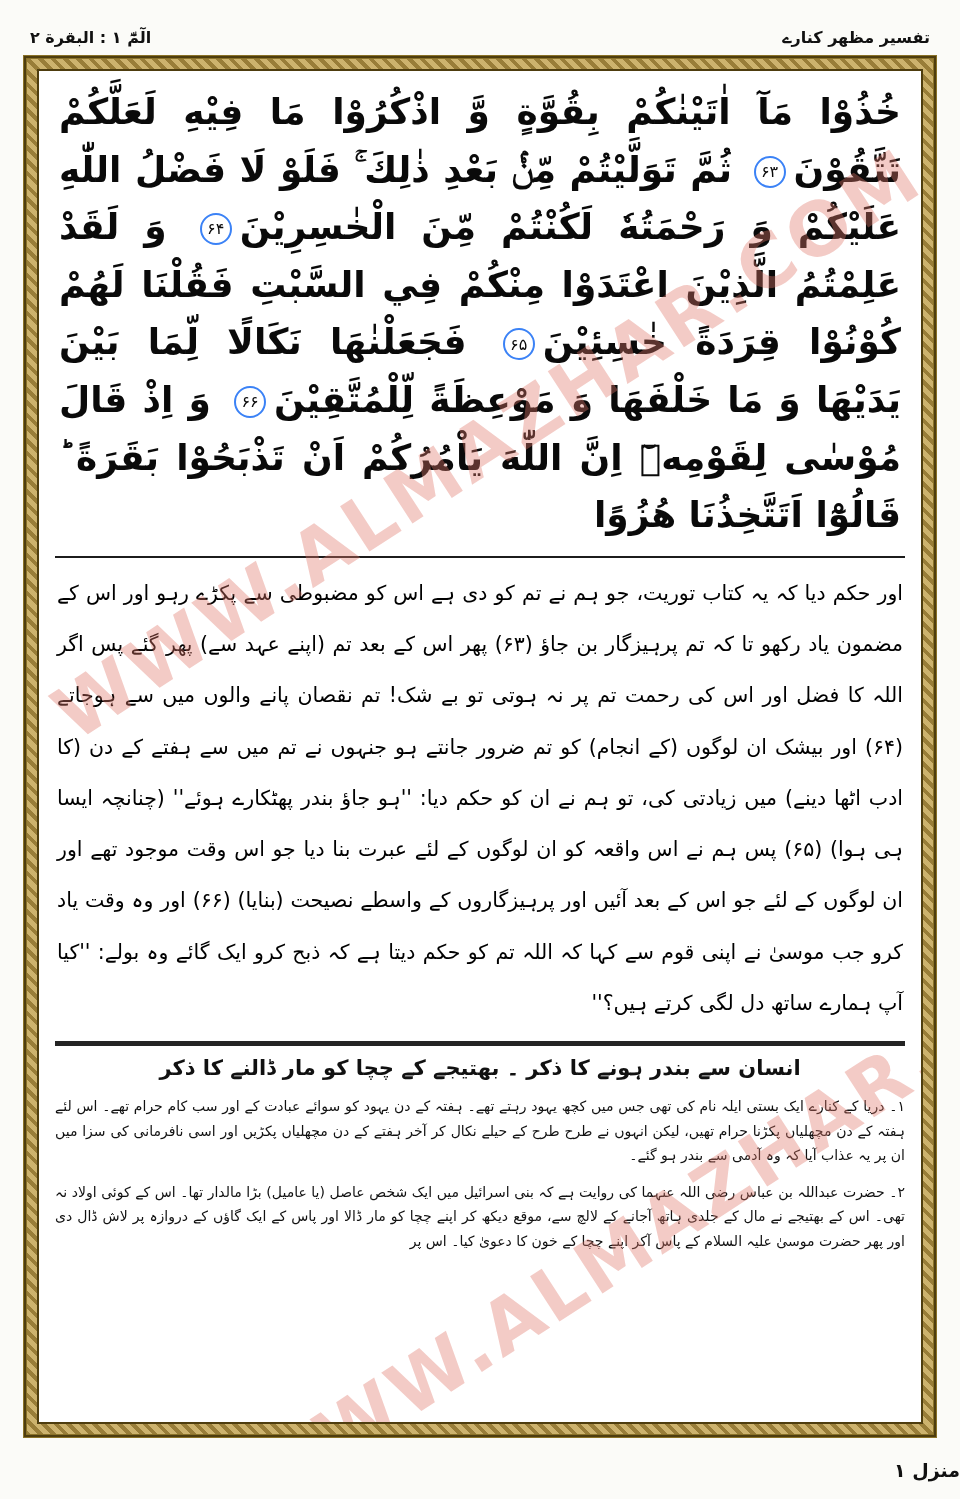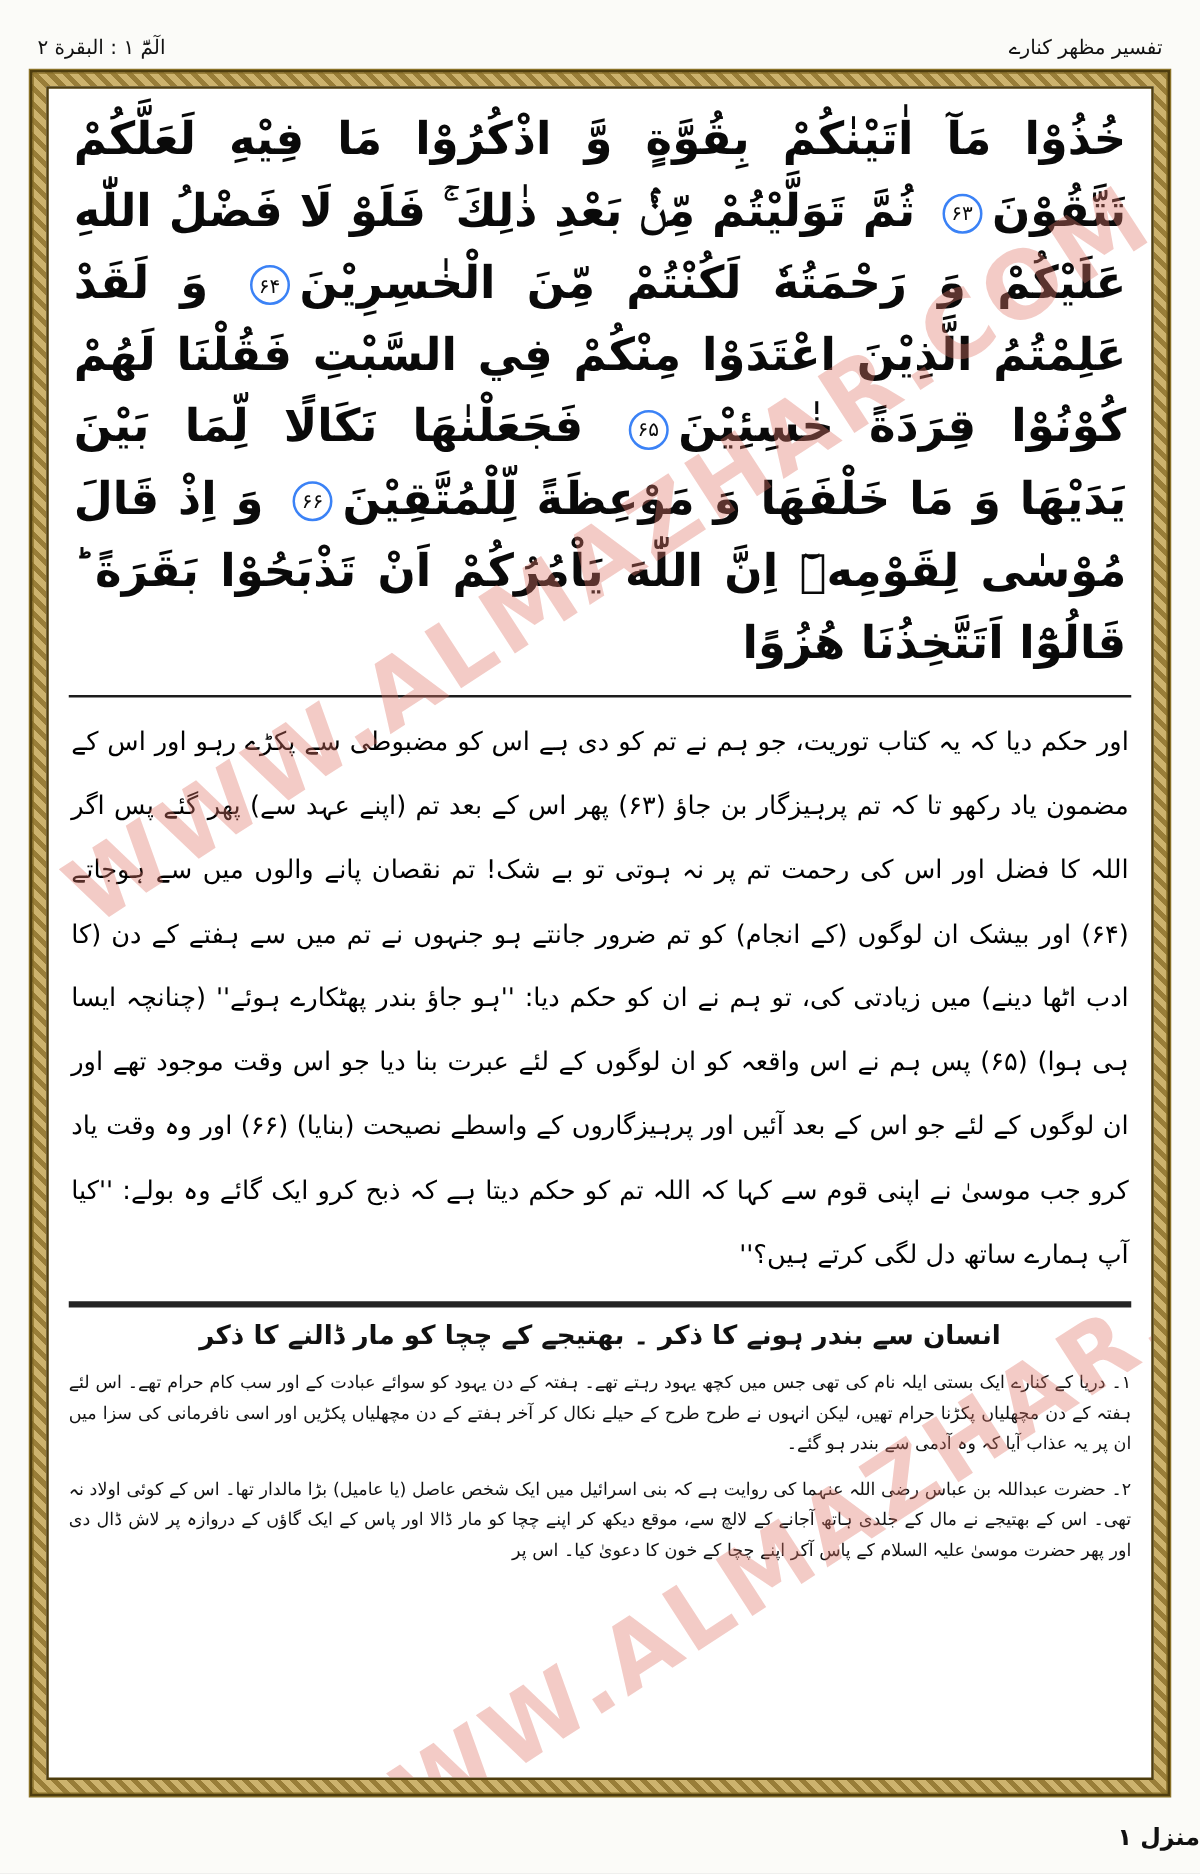--- a/index.html
+++ b/index.html
@@ -9,21 +9,21 @@
     background:#fbfbf8;
     font-family:"DejaVu Sans", sans-serif;
     color:#111;
     overflow:hidden;
     outline:1px solid #c9c9c9;
   }
   
   .header {
     position:absolute; top:24px; left:30px; right:30px; height:26px;
     display:flex; align-items:center;
-    font-size:16px; font-weight:normal;
+    font-size:16px; font-weight:bold;
   }
   .header .h-left  { flex:1; text-align:left;  direction:rtl; text-align:left; }
   .header .h-mid   { flex:1; text-align:center; font-size:18px; }
   .header .h-right { flex:1; text-align:right; direction:rtl; text-align:right; }
 
   
   .frame {
     position:absolute; top:56px; left:24px; right:24px; bottom:62px;
     background:#b99a4a;
     background-image:repeating-linear-gradient(45deg,

